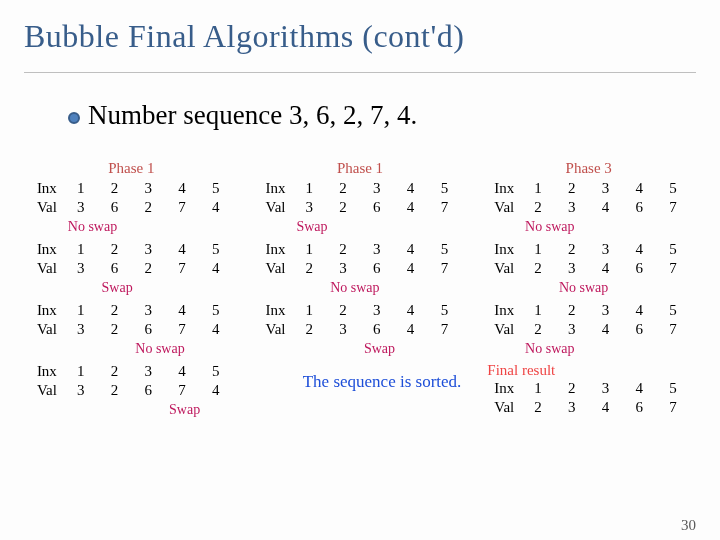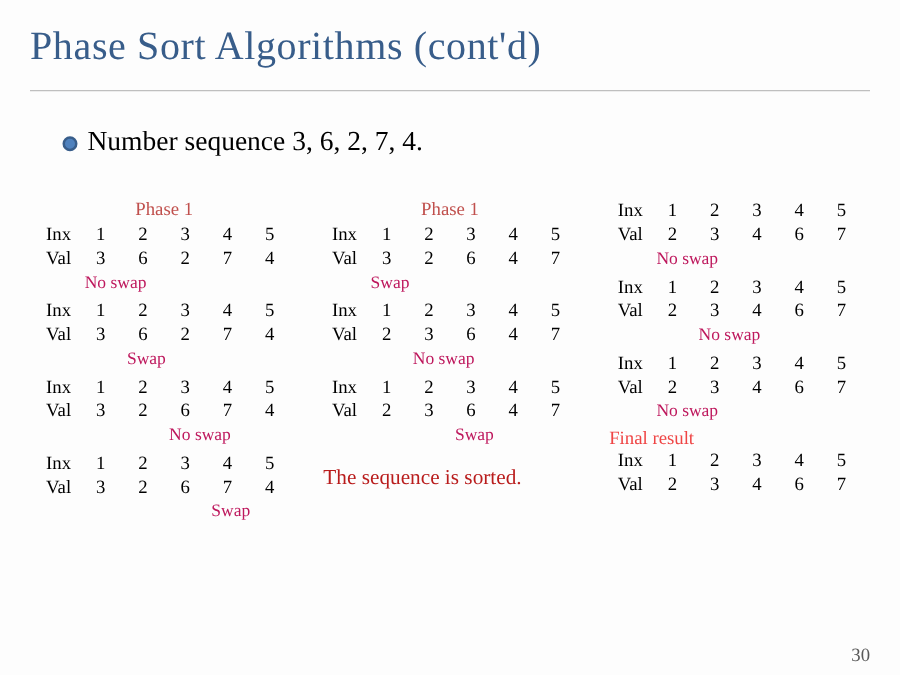--- a/index.html
+++ b/index.html
@@ -1,34 +1,34 @@
 <!DOCTYPE html>
 <html><head>
 <meta charset="utf-8">
 <style>
   html,body{margin:0;padding:0;width:720px;height:540px;background:#fdfdfd;font-family:"Times New Roman",serif;color:#000;position:relative}
   .title{font-size:32px;color:#385d8a;padding:18px 0 0 24px;letter-spacing:0.5px}
   .underline{position:absolute;top:72px;left:24px;right:24px;height:1px;background:#bfbfbf}
-  .bullet-row{position:absolute;top:100px;left:50px;font-size:22px}
+  .bullet-row{position:absolute;top:100px;left:68px;font-size:27px}
   .bullet-row .dot{display:inline-block;width:8px;height:8px;border-radius:50%;background:#4f81bd;border:2px solid #385d8a;vertical-align:middle;margin-right:8px}
   .content{position:absolute;top:160px;left:30px;right:30px;bottom:20px;display:flex;gap:26px}
   .col{flex:1;font-size:15px}
   .phase{color:#c0504d;font-size:15px;text-align:center;margin-bottom:2px}
   .tbl{border-collapse:collapse;margin-bottom:4px;width:100%}
   .tbl td{padding:1px 4px;text-align:center;font-size:15px;min-width:20px;white-space:nowrap}
   .lbl{text-align:left;padding-right:6px}
   .smallnote{color:#be185d;font-size:14px}
-  .sorted{font-size:17px;color:#b91c1c;margin-top:14px;text-align:left}
+  .sorted{font-size:17px;color:#1d4ed8;margin-top:14px;text-align:right}
   .pagenum{position:absolute;bottom:6px;right:24px;font-size:15px;color:#595959}
   .fr{color:#ef4444;font-size:15px}
 </style>
 </head>
 <body>
 
-<div class="title">Phase Sort Algorithms (cont'd)</div>
+<div class="title">Bubble Final Algorithms (cont'd)</div>
 <div class="underline"></div>
 
 <div class="bullet-row">
   <span class="dot"></span><span>Number sequence 3, 6, 2, 7, 4.</span>
 </div>
 
 <div class="content">
   <div class="col" id="c1">
       <div class="phase">Phase 1</div>
       <table class="tbl">
@@ -207,20 +207,21 @@
             <td></td>
             <td></td>
             <td></td>
             <td colspan="3" style="text-align:left"><span class="smallnote">Swap</span></td>
           </tr>
         </tbody>
       </table>
       <div class="sorted">The sequence is sorted.</div>
     </div>
   <div class="col" id="c3">
+      <div class="phase">Phase 3</div>
       <table class="tbl">
         <tbody>
           <tr>
             <td class="lbl">Inx</td>
             <td>1</td>
             <td>2</td>
             <td>3</td>
             <td>4</td>
             <td>5</td>
           </tr>

